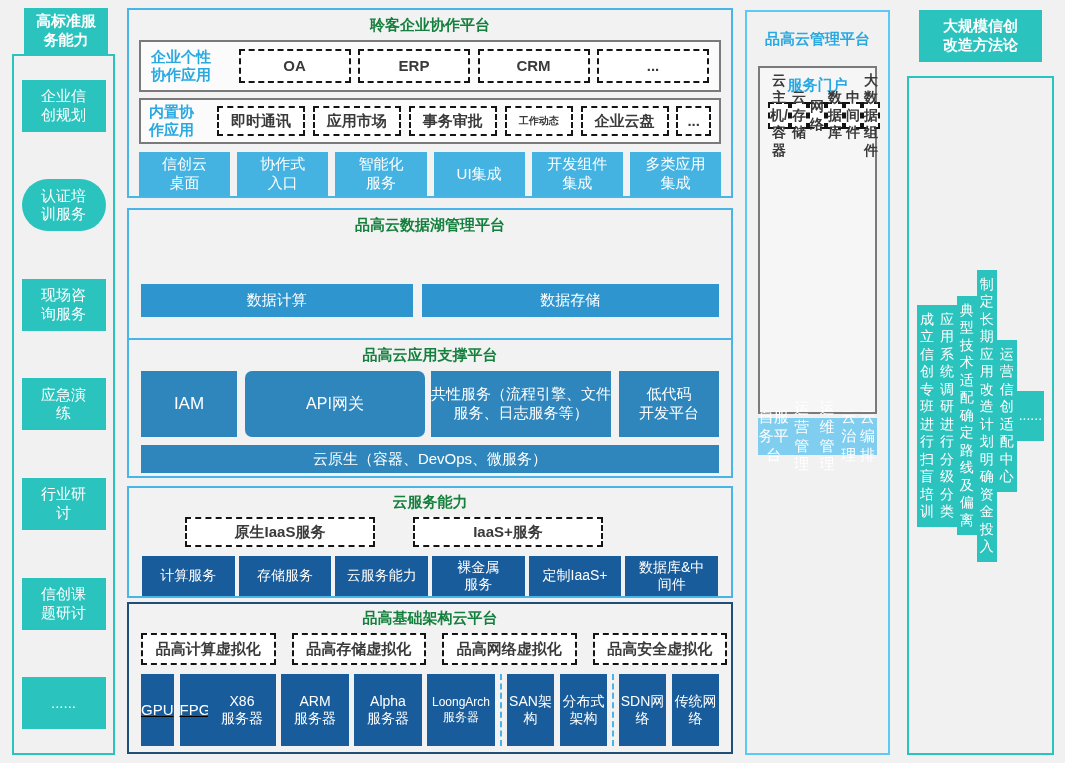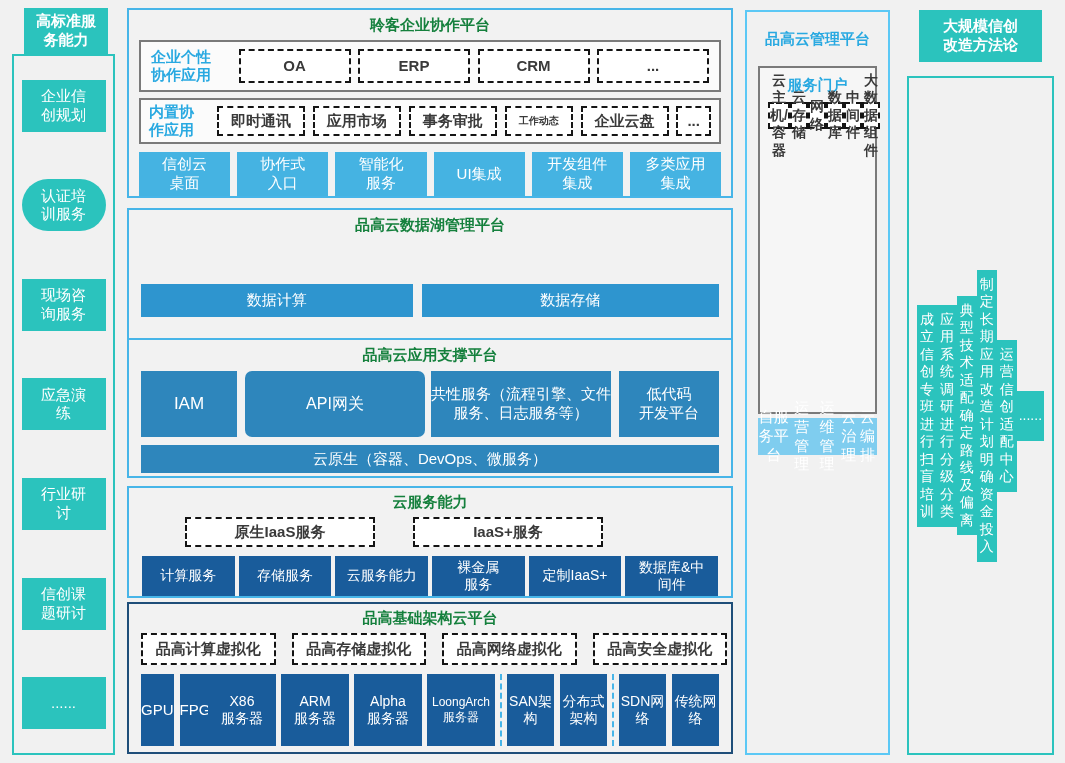--- a/index.html
+++ b/index.html
@@ -130,21 +130,21 @@
 
     <div class="sec navy" style="top:602px; height:152px;">
       <div class="sec-title" style="top:5px;">品高基础架构云平台</div>
       <div class="abs frow" style="left:12px; right:4px; top:29px; height:32px; gap:16px;">
         <div class="cbox dashed" style="flex:1; font-size:15px;">品高计算虚拟化</div>
         <div class="cbox dashed" style="flex:1; font-size:15px;">品高存储虚拟化</div>
         <div class="cbox dashed" style="flex:1; font-size:15px;">品高网络虚拟化</div>
         <div class="cbox dashed" style="flex:1; font-size:15px;">品高安全虚拟化</div>
       </div>
       <div class="abs frow" style="left:12px; right:12px; top:70px; height:72px; gap:5px;">
-        <div class="col" style="width:62px;">
+        <div class="col" style="width:62px;text-decoration:underline;">
           <div class="cbox dark" style="flex:1; font-size:15px;">GPU</div>
           <div class="cbox dark" style="flex:1; font-size:15px;">FPGA</div>
         </div>
         <div class="cbox dark" style="flex:1; font-size:14px;">X86
 服务器</div>
         <div class="cbox dark" style="flex:1; font-size:14px;">ARM
 服务器</div>
         <div class="cbox dark" style="flex:1; font-size:14px;">Alpha
 服务器</div>
         <div class="cbox dark" style="flex:1; font-size:12px;">LoongArch

